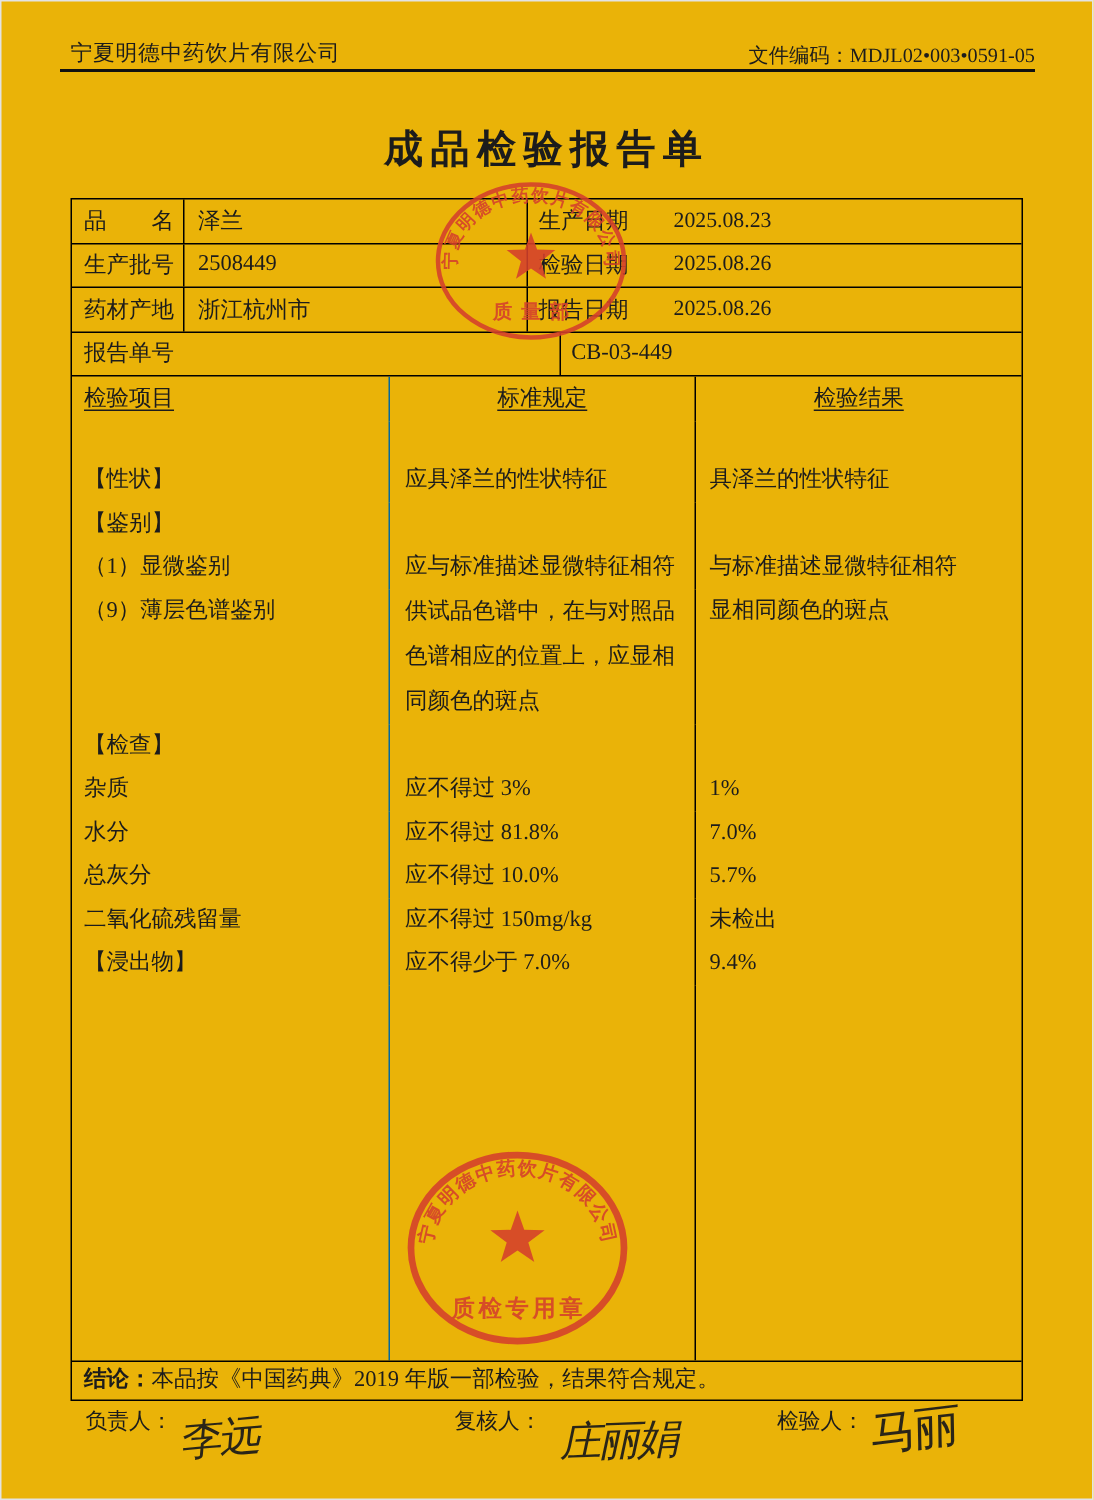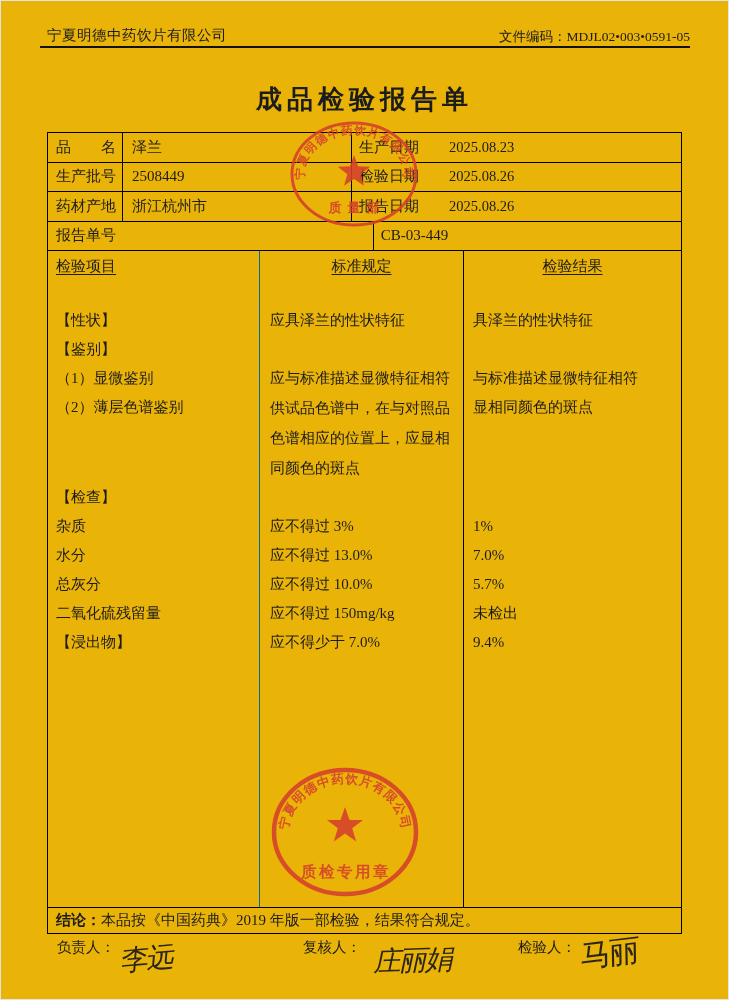--- a/index.html
+++ b/index.html
@@ -140,40 +140,40 @@
         <div class="m-c3"></div>
       </div>
 
       <div class="m-row">
         <div class="m-c1">（1）显微鉴别</div>
         <div class="m-c2">应与标准描述显微特征相符</div>
         <div class="m-c3">与标准描述显微特征相符</div>
       </div>
 
       <div class="m-row wrap3">
-        <div class="m-c1">（2）薄层色谱鉴别</div>
+        <div class="m-c1">（9）薄层色谱鉴别</div>
         <div class="m-c2">供试品色谱中，在与对照品色谱相应的位置上，应显相同颜色的斑点</div>
         <div class="m-c3">显相同颜色的斑点</div>
       </div>
 
       <div class="m-row">
         <div class="m-c1">【检查】</div>
         <div class="m-c2"></div>
         <div class="m-c3"></div>
       </div>
 
       <div class="m-row">
         <div class="m-c1">杂质</div>
         <div class="m-c2">应不得过 3%</div>
         <div class="m-c3">1%</div>
       </div>
 
       <div class="m-row">
         <div class="m-c1">水分</div>
-        <div class="m-c2">应不得过 13.0%</div>
+        <div class="m-c2">应不得过 81.8%</div>
         <div class="m-c3">7.0%</div>
       </div>
 
       <div class="m-row">
         <div class="m-c1">总灰分</div>
         <div class="m-c2">应不得过 10.0%</div>
         <div class="m-c3">5.7%</div>
       </div>
 
       <div class="m-row">

